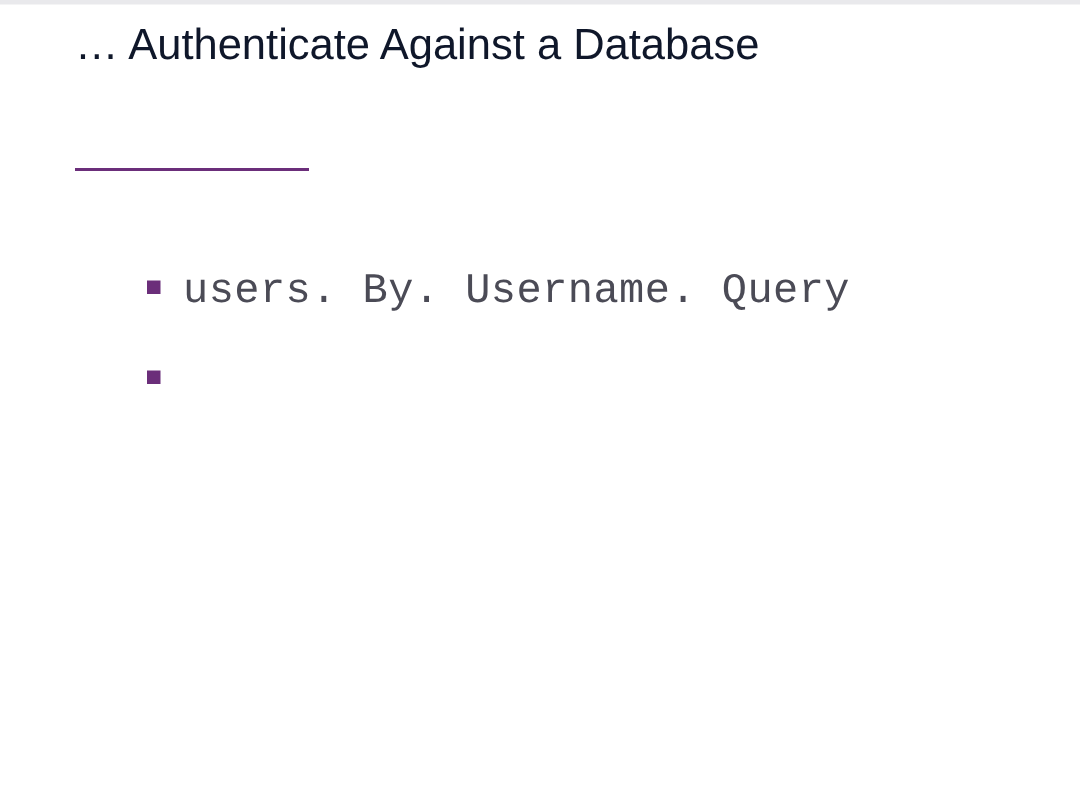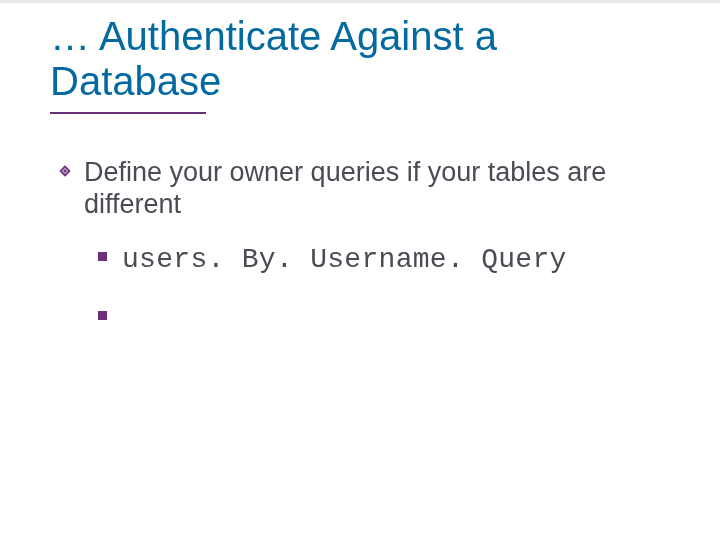--- a/index.html
+++ b/index.html
@@ -16,23 +16,23 @@
     position: relative;
     width: 720px;
     height: 540px;
     box-sizing: border-box;
   }
   .title {
     position: absolute;
     left: 50px;
     top: 14px;
     width: 620px;
-    font-size: 40px;
+    font-size: 29px;
     line-height: 1.12;
-    color: #0369a1; 
+    color: #0f172a; 
     font-weight: 400;
     letter-spacing: 0px;
   }
   .title-underline {
     position: absolute;
     left: 50px;
     top: 112px;
     width: 156px;
     height: 0;
     border-bottom: 2px solid #6b2e7a;
@@ -91,30 +91,20 @@
 <body>
 
 <div class="slide">
   <div class="top-rule"></div>
 
   <div class="title">… Authenticate Against a Database</div>
   <div class="title-underline"></div>
 
   <div class="body">
 
-    <div class="l1">
-      <span class="diamond-icon">
-        <svg width="14" height="14" viewBox="0 0 14 14">
-          <rect x="3" y="3" width="8" height="8" fill="#6b2e7a" transform="rotate(45 7 7)"></rect>
-          <rect x="4.5" y="4.5" width="5" height="5" fill="#b98fc5" transform="rotate(45 7 7)"></rect>
-          <rect x="6" y="6" width="2" height="2" fill="#6b2e7a" transform="rotate(45 7 7)"></rect>
-        </svg>
-      </span>
-      <span>Define your owner queries if your tables are different</span>
-    </div>
 
     <div class="l2-list">
       <div class="l2">
         <span class="square-icon"></span>
         <span>users. By. Username. Query</span>
       </div>
       <div class="l2">
         <span class="square-icon"></span>
       </div>
     </div>

